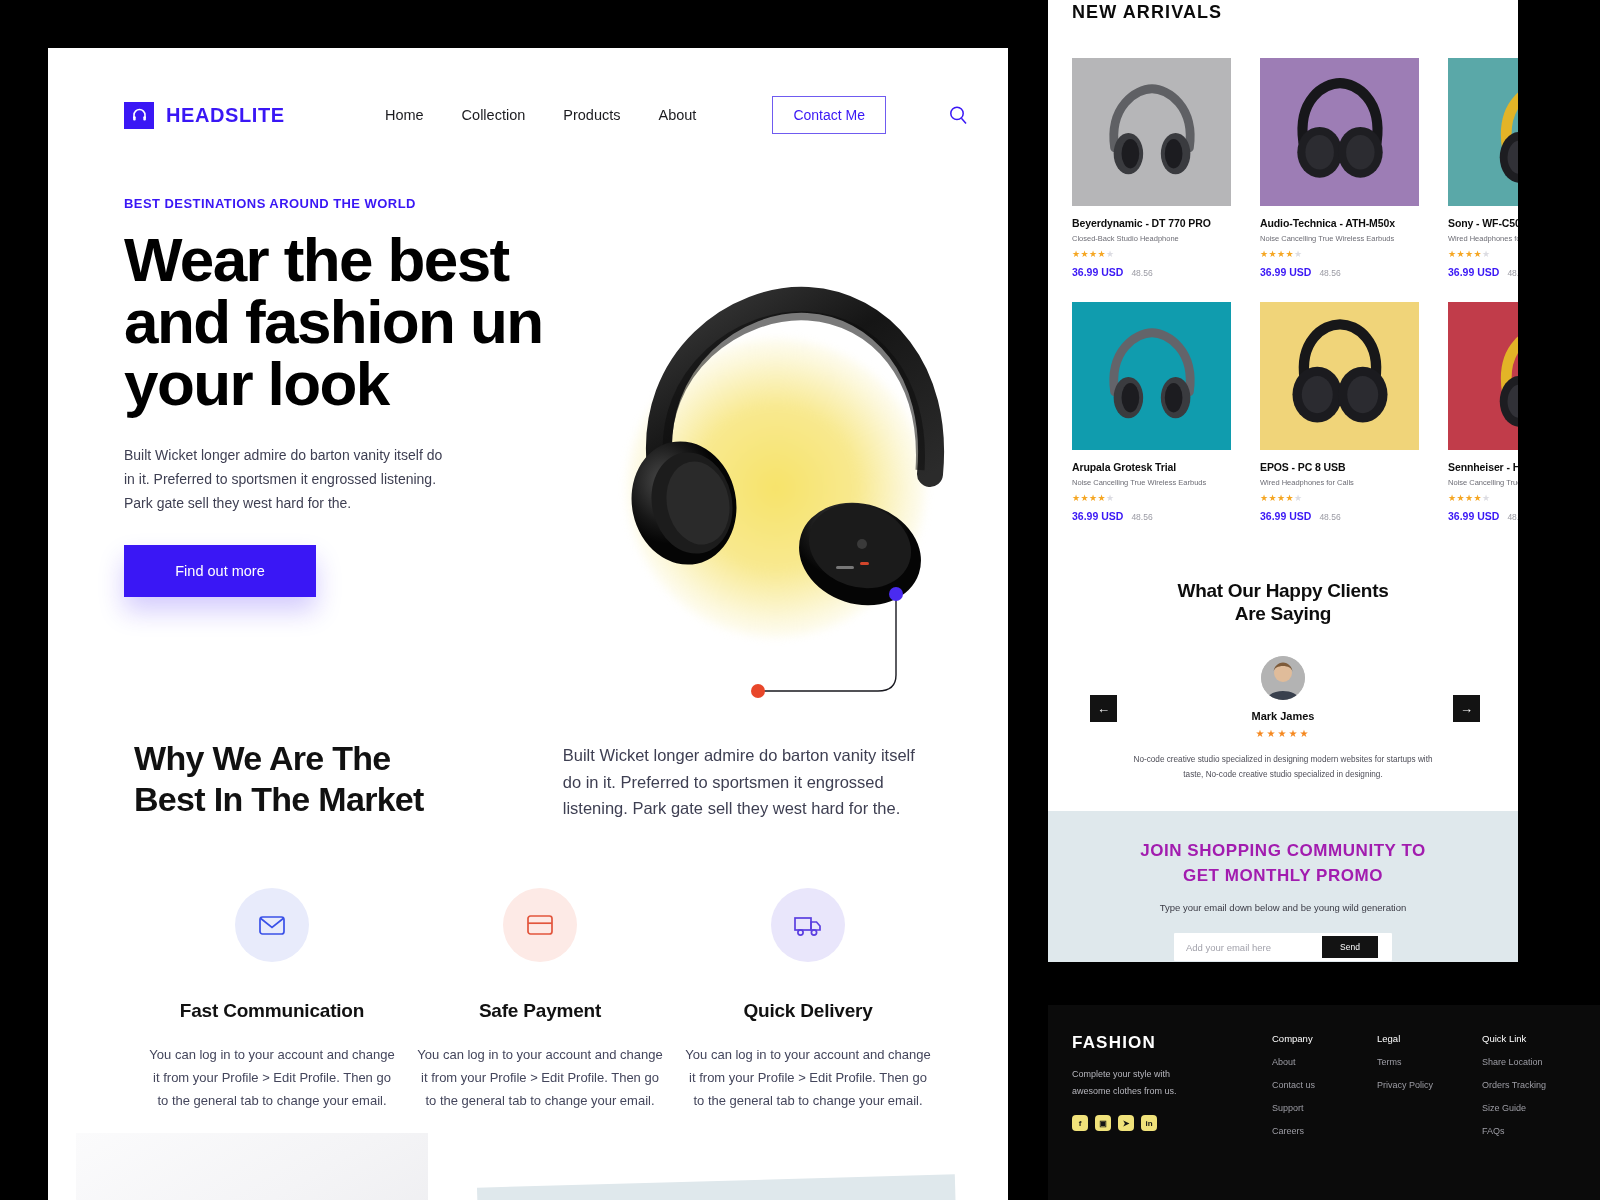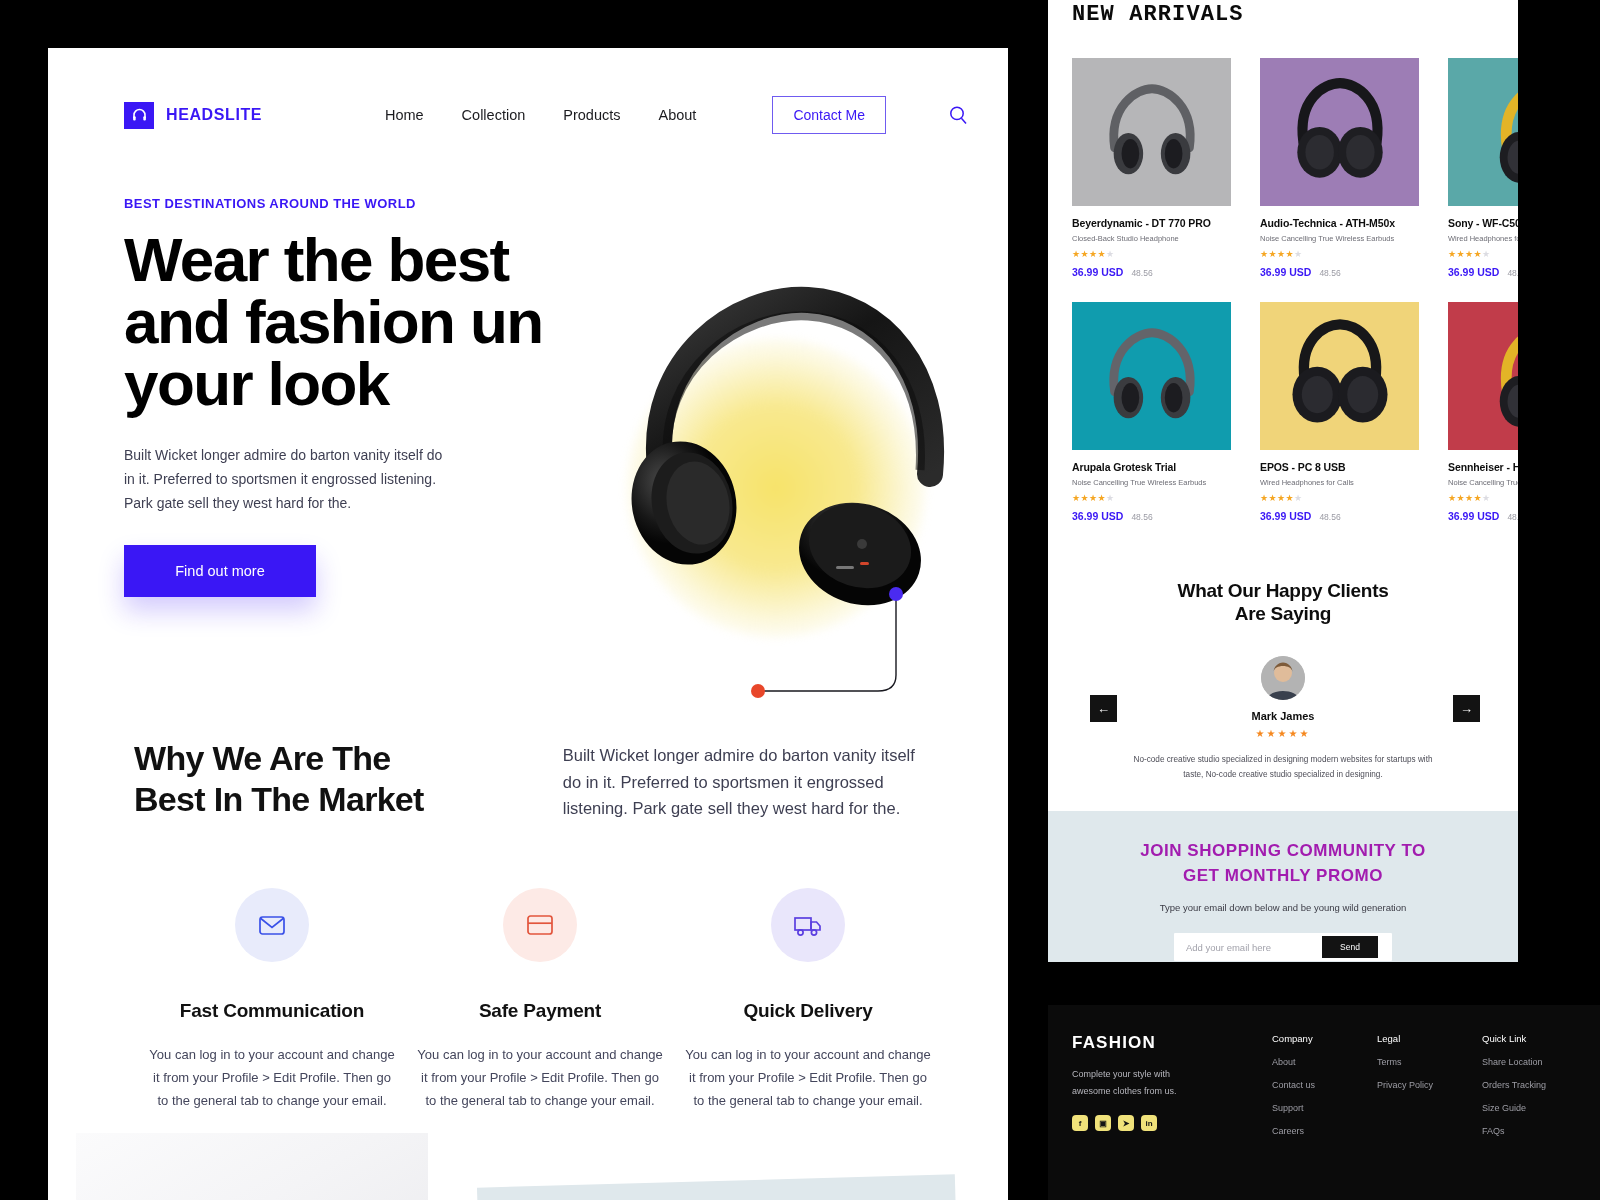--- a/index.html
+++ b/index.html
@@ -24,21 +24,21 @@
     display:flex; align-items:center;
     padding:34px 40px 0 76px;
     height:100px;
   }
   .brand{ display:flex; align-items:center; gap:12px; }
   .logo-box{
     width:30px; height:27px; background:#3a17f5;
     display:flex; align-items:center; justify-content:center;
   }
   .brand-name{
-    color:#3a17f5; font-weight:bold; font-size:16px;
+    color:#3a17f5; font-weight:bold; font-size:20px;
     letter-spacing:.6px;
   }
   .nav-links{
     display:flex; align-items:center; gap:38px;
     margin-left:auto;
   }
   .nav-link{ font-size:14.5px; color:#1b1b1f; text-decoration:none; white-space:nowrap;}
   .contact-btn{
     margin-left:38px;
     border:1px solid #6f5bf0; color:#3a17f5;
@@ -132,21 +132,21 @@
     position:absolute; left:1048px; top:0;
     width:552px; height:1200px;
     background:#000; overflow:hidden;
   }
   .rp-white{
     position:absolute; left:0; top:0; width:470px; height:962px;
     background:#fff; overflow:hidden;
   }
   .na-title{
     position:absolute; left:24px; top:2px;
-    font-size:22px; font-weight:bold; letter-spacing:1.1px; color:#0b0b0b;font-family:Liberation Mono, monospace;
+    font-size:18px; font-weight:bold; letter-spacing:1.1px; color:#0b0b0b;
   }
   .grid{
     position:absolute; left:24px; top:58px;
     display:grid; grid-template-columns:repeat(3,159px);
     column-gap:29px; row-gap:24px;
   }
   .p-card{ width:159px; }
   .p-img{
     width:159px; height:148px; position:relative; overflow:hidden;
     display:flex; align-items:center; justify-content:center;

